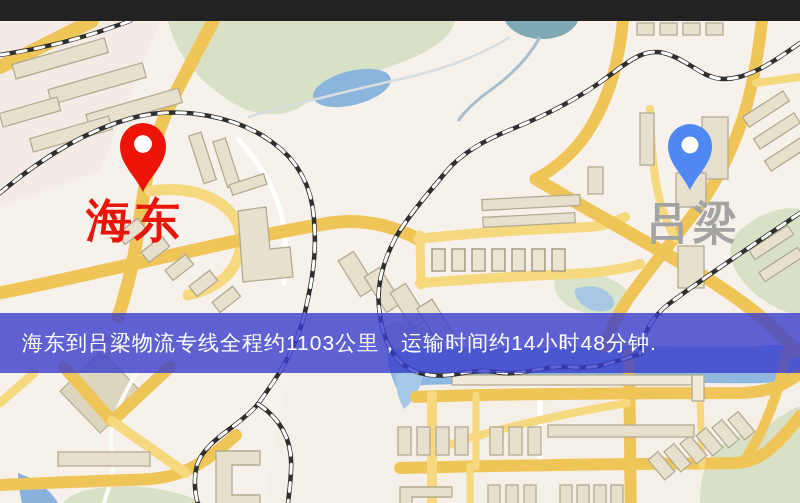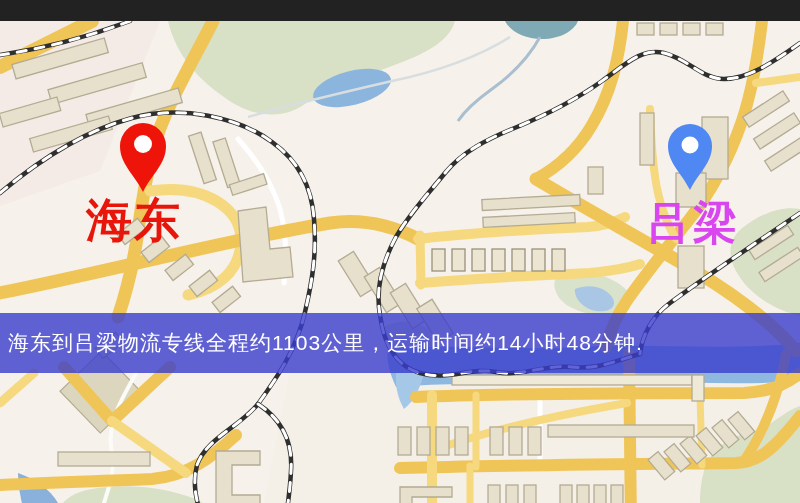--- a/index.html
+++ b/index.html
@@ -2,24 +2,24 @@
 <html><head>
 <meta charset="utf-8">
 <style>
   html,body{margin:0;padding:0;background:#222;}
   #stage{position:relative;width:800px;height:503px;overflow:hidden;
          font-family:"Liberation Sans","DejaVu Sans",sans-serif;margin-top:21px;}
   #map-svg{position:absolute;left:0;top:0;width:800px;height:503px;display:block;}
   .marker-label{position:absolute;font-weight:bold;line-height:1;
                 font-family:"Liberation Serif","DejaVu Serif",serif;white-space:nowrap;}
   #origin-label{left:86px;top:177px;font-size:46px;color:#e8150a;letter-spacing:2px;}
-  #destination-label{left:646px;top:181px;font-size:44px;color:#d946ef;letter-spacing:3px;}
+  #destination-label{left:646px;top:181px;font-size:44px;color:#a3a3a3;letter-spacing:3px;}
   #route-banner{position:absolute;left:0;top:292px;width:800px;height:60px;
                 background:rgba(58,61,205,0.80);display:flex;align-items:center;}
-  #route-banner .banner-text{color:#ffffff;font-size:21px;padding-left:8px;
+  #route-banner .banner-text{color:#ffffff;font-size:21px;padding-left:22px;
                 letter-spacing:1px;white-space:nowrap;}
 </style>
 </head>
 <body>
 
 <div id="stage">
 
   <svg id="map-svg" viewBox="0 0 800 503" xmlns="http://www.w3.org/2000/svg">
 
     <g>

